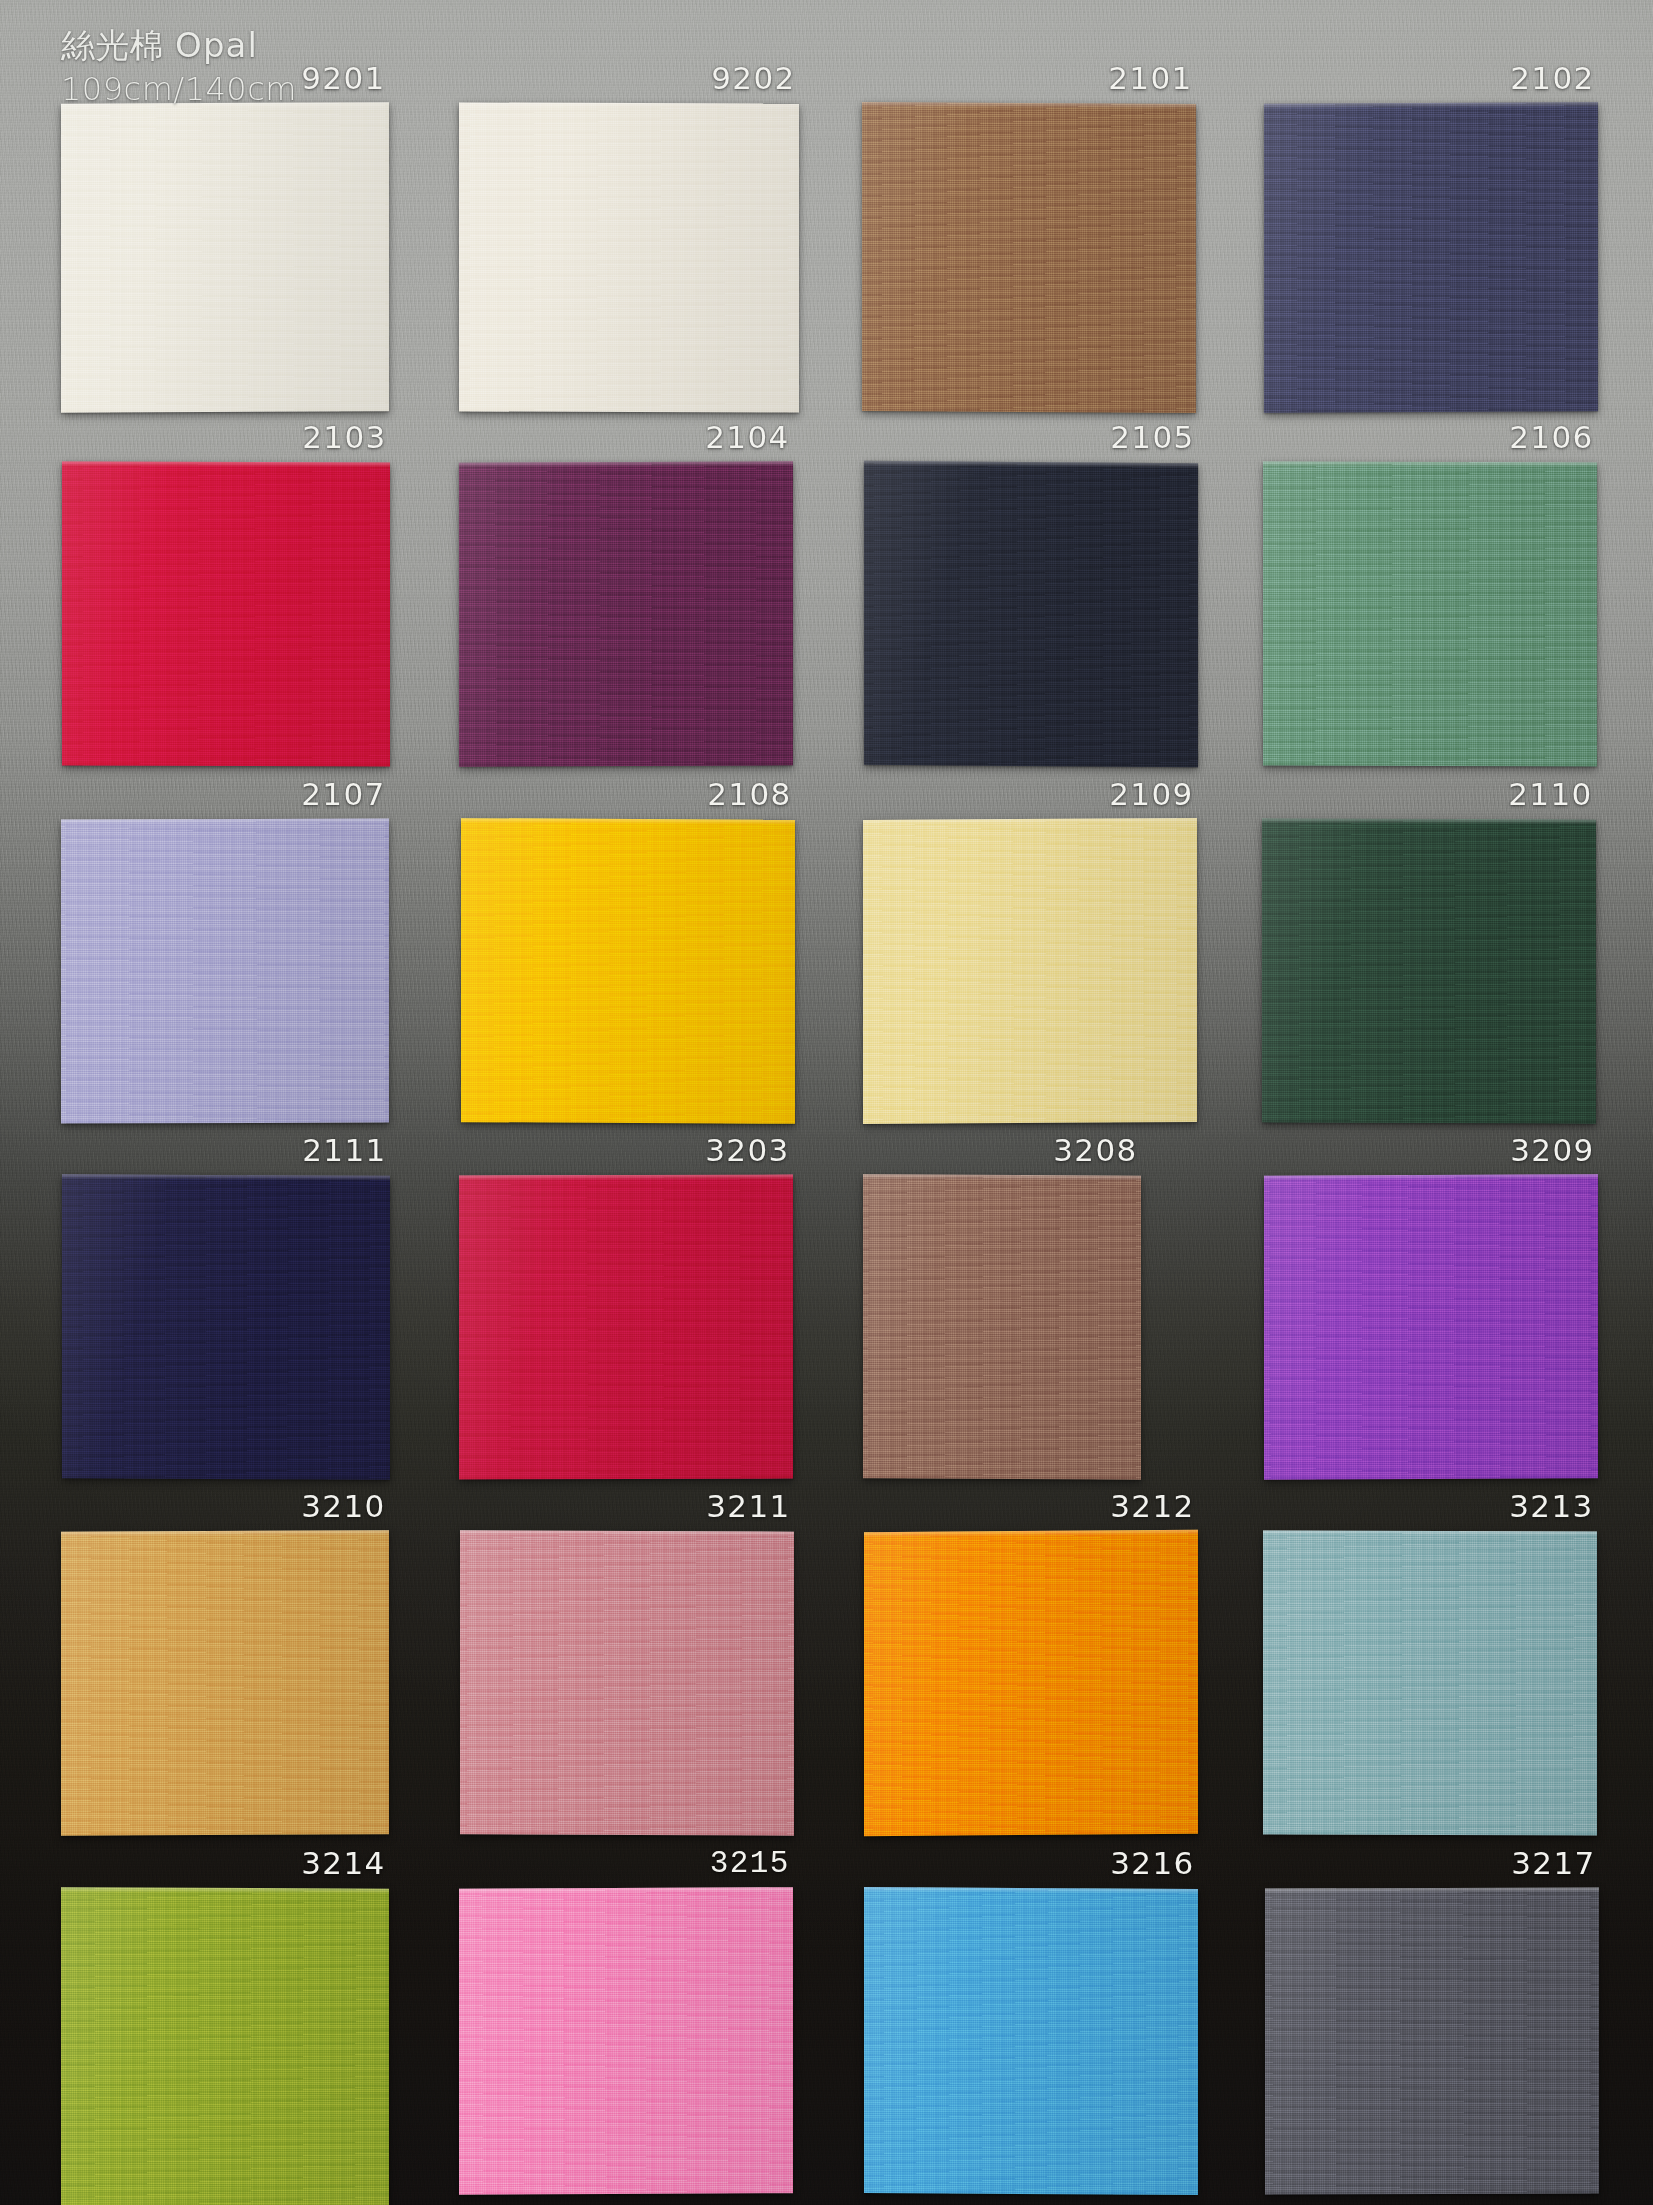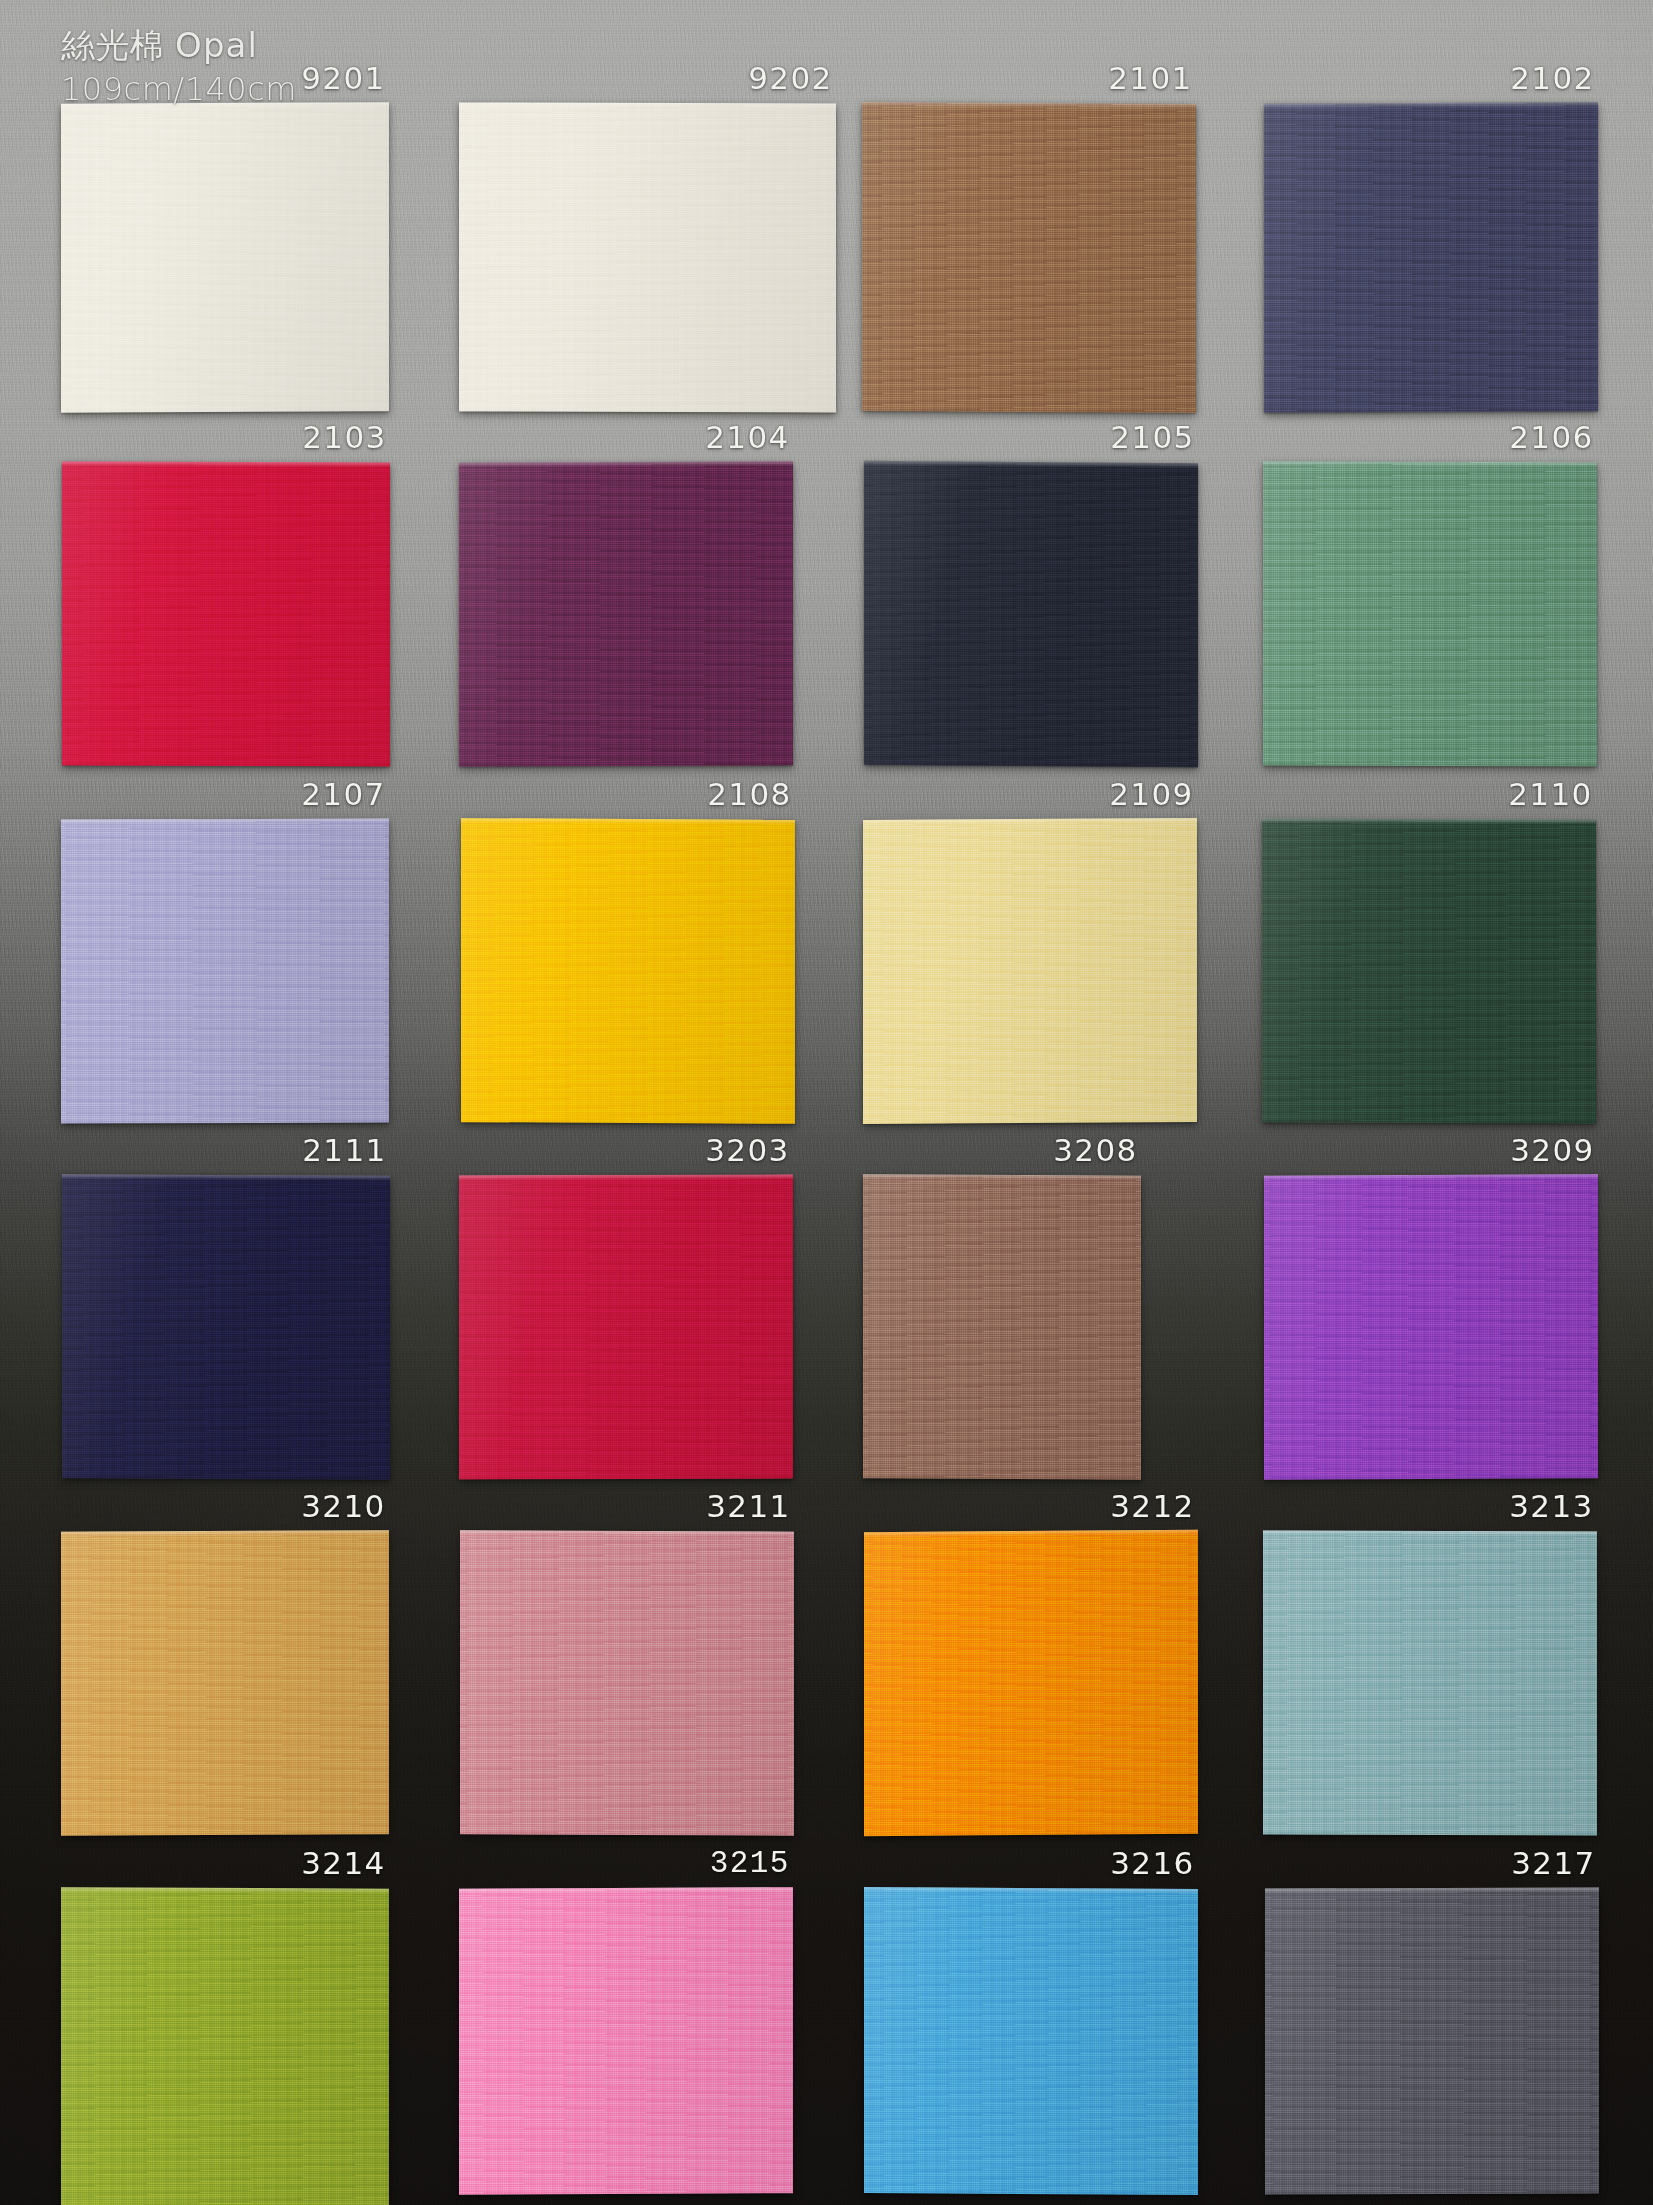--- a/index.html
+++ b/index.html
@@ -141,21 +141,21 @@
 
   <div id="grid">
       <div class="cell" style="left: 61px; top: 103px; width: 328px; height: 309px;">
         <div class="code">9201</div>
         <div class="swatch" title="9201 — ivory-white" style="background: rgb(239, 236, 226); transform: skewY(-0.25deg);">
           <div class="weave"></div>
           <div class="sheen"></div>
           <div class="cutedge"></div>
         </div>
       </div>
-      <div class="cell" style="left: 459px; top: 103px; width: 377px; height: 309px;">
+      <div class="cell" style="left: 459px; top: 103px; width: 340px; height: 309px;">
         <div class="code">9202</div>
         <div class="swatch" title="9202 — off-white" style="background: rgb(239, 235, 224); transform: skewY(0.18deg);">
           <div class="weave"></div>
           <div class="sheen"></div>
           <div class="cutedge"></div>
         </div>
       </div>
       <div class="cell" style="left: 862px; top: 103px; width: 334px; height: 309px;">
         <div class="code">2101</div>
         <div class="swatch" title="2101 — tan-brown" style="background: rgb(155, 114, 80); transform: skewY(0.35deg);">

